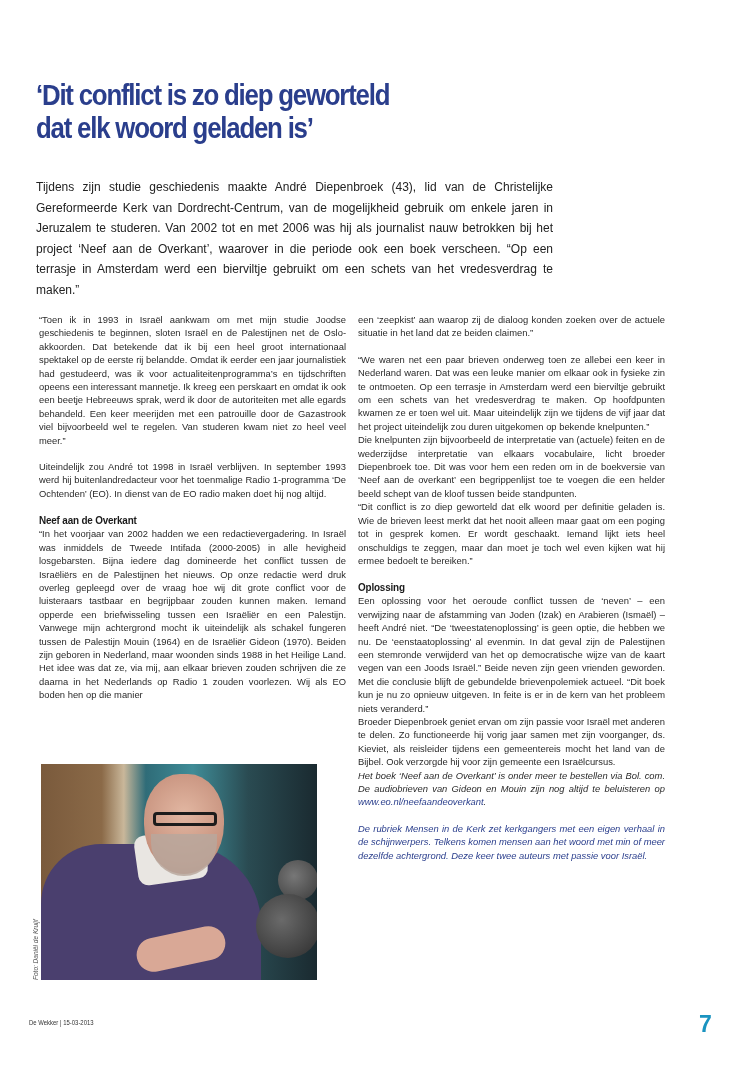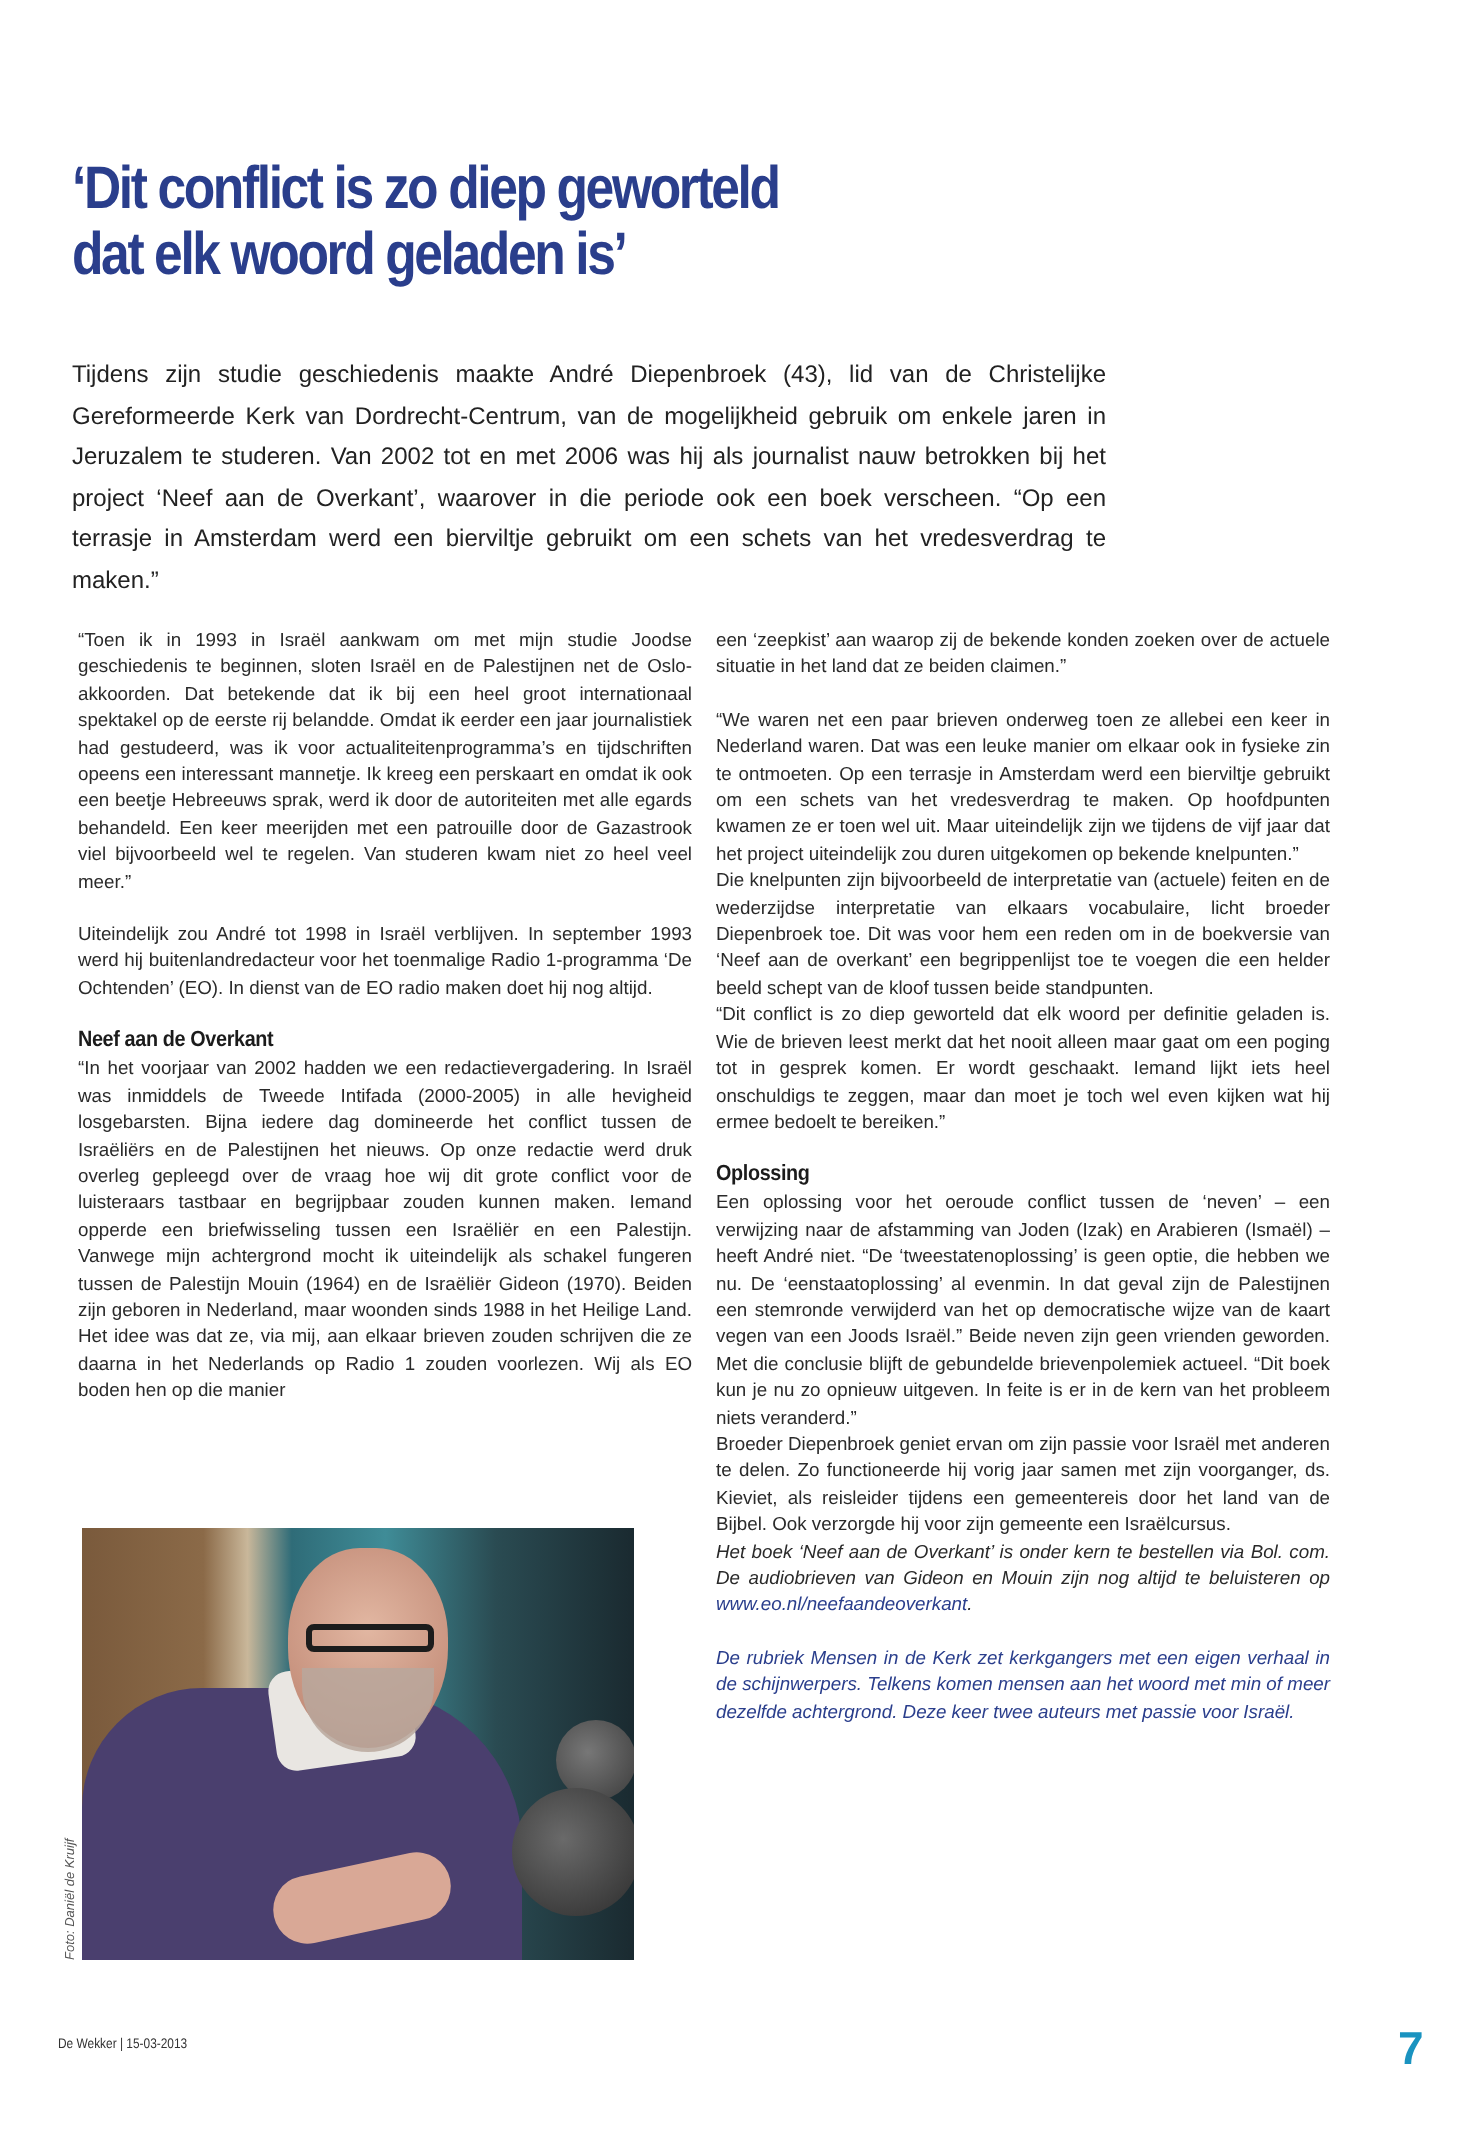--- a/index.html
+++ b/index.html
@@ -71,25 +71,25 @@
   <div class="head"></div>
   <div class="beard"></div>
   <div class="glasses"></div>
   <div class="hand"></div>
   <div class="mic2"></div>
   <div class="mic"></div>
 </div>
 <div class="credit">Foto: Daniël de Kruijf</div>
 
 <div class="col col-right">
-  <p class="gap">een ‘zeepkist’ aan waarop zij de bekende konden zoeken over de actuele situatie in het land dat ze beiden claimen.”</p>
+  <p class="gap">een ‘zeepkist’ aan waarop zij de dialoog konden zoeken over de actuele situatie in het land dat ze beiden claimen.”</p>
   <p>“We waren net een paar brieven onderweg toen ze allebei een keer in Nederland waren. Dat was een leuke manier om elkaar ook in fysieke zin te ontmoeten. Op een terrasje in Amsterdam werd een bierviltje gebruikt om een schets van het vredesverdrag te maken. Op hoofdpunten kwamen ze er toen wel uit. Maar uiteindelijk zijn we tijdens de vijf jaar dat het project uiteindelijk zou duren uitgekomen op bekende knelpunten.”</p>
   <p>Die knelpunten zijn bijvoorbeeld de interpretatie van (actuele) feiten en de wederzijdse interpretatie van elkaars vocabulaire, licht broeder Diepenbroek toe. Dit was voor hem een reden om in de boekversie van ‘Neef aan de overkant’ een begrippenlijst toe te voegen die een helder beeld schept van de kloof tussen beide standpunten.</p>
   <p class="gap">“Dit conflict is zo diep geworteld dat elk woord per definitie geladen is. Wie de brieven leest merkt dat het nooit alleen maar gaat om een poging tot in gesprek komen. Er wordt geschaakt. Iemand lijkt iets heel onschuldigs te zeggen, maar dan moet je toch wel even kijken wat hij ermee bedoelt te bereiken.”</p>
   <p class="subhead">Oplossing</p>
   <p>Een oplossing voor het oeroude conflict tussen de ‘neven’ – een verwijzing naar de afstamming van Joden (Izak) en Arabieren (Ismaël) – heeft André niet. “De ‘tweestatenoplossing’ is geen optie, die hebben we nu. De ‘eenstaatoplossing’ al evenmin. In dat geval zijn de Palestijnen een stemronde verwijderd van het op democratische wijze van de kaart vegen van een Joods Israël.” Beide neven zijn geen vrienden geworden. Met die conclusie blijft de gebundelde brievenpolemiek actueel. “Dit boek kun je nu zo opnieuw uitgeven. In feite is er in de kern van het probleem niets veranderd.”</p>
-  <p>Broeder Diepenbroek geniet ervan om zijn passie voor Israël met anderen te delen. Zo functioneerde hij vorig jaar samen met zijn voorganger, ds. Kieviet, als reisleider tijdens een gemeentereis door het land van de Bijbel. Ook verzorgde hij voor zijn gemeente een Israëlcursus.</p>
-  <p class="italic"><span>Het boek ‘Neef aan de Overkant’ is onder kern te bestellen via Bol. com. De audiobrieven van Gideon en Mouin zijn nog altijd te beluisteren op </span><a class="link">www.eo.nl/neefaandeoverkant</a><span>.</span></p>
+  <p>Broeder Diepenbroek geniet ervan om zijn passie voor Israël met anderen te delen. Zo functioneerde hij vorig jaar samen met zijn voorganger, ds. Kieviet, als reisleider tijdens een gemeentereis mocht het land van de Bijbel. Ook verzorgde hij voor zijn gemeente een Israëlcursus.</p>
+  <p class="italic"><span>Het boek ‘Neef aan de Overkant’ is onder meer te bestellen via Bol. com. De audiobrieven van Gideon en Mouin zijn nog altijd te beluisteren op </span><a class="link">www.eo.nl/neefaandeoverkant</a><span>.</span></p>
   <p class="rubriek">De rubriek Mensen in de Kerk zet kerkgangers met een eigen verhaal in de schijnwerpers. Telkens komen mensen aan het woord met min of meer dezelfde achtergrond. Deze keer twee auteurs met passie voor Israël.</p>
 </div>
 
 <div class="footer">De Wekker | 15-03-2013</div>
 <div class="pagenum">7</div>
 
 </body></html>

